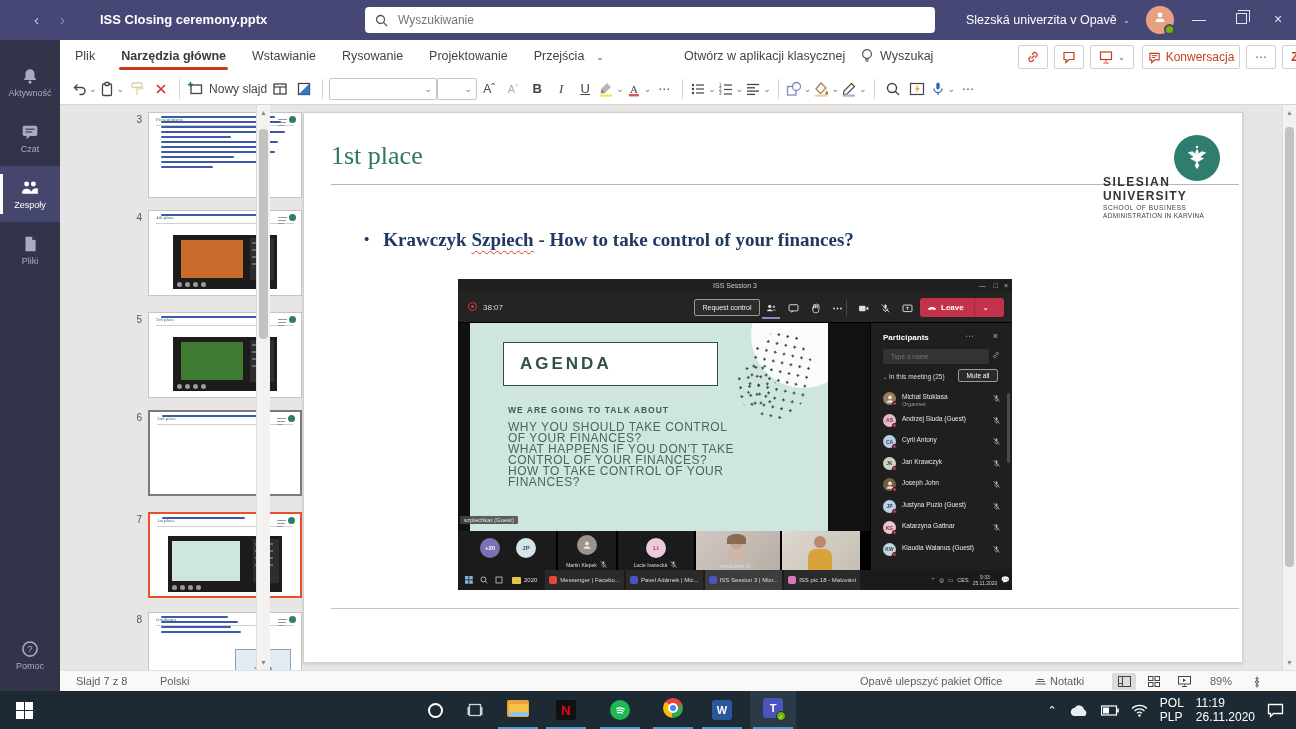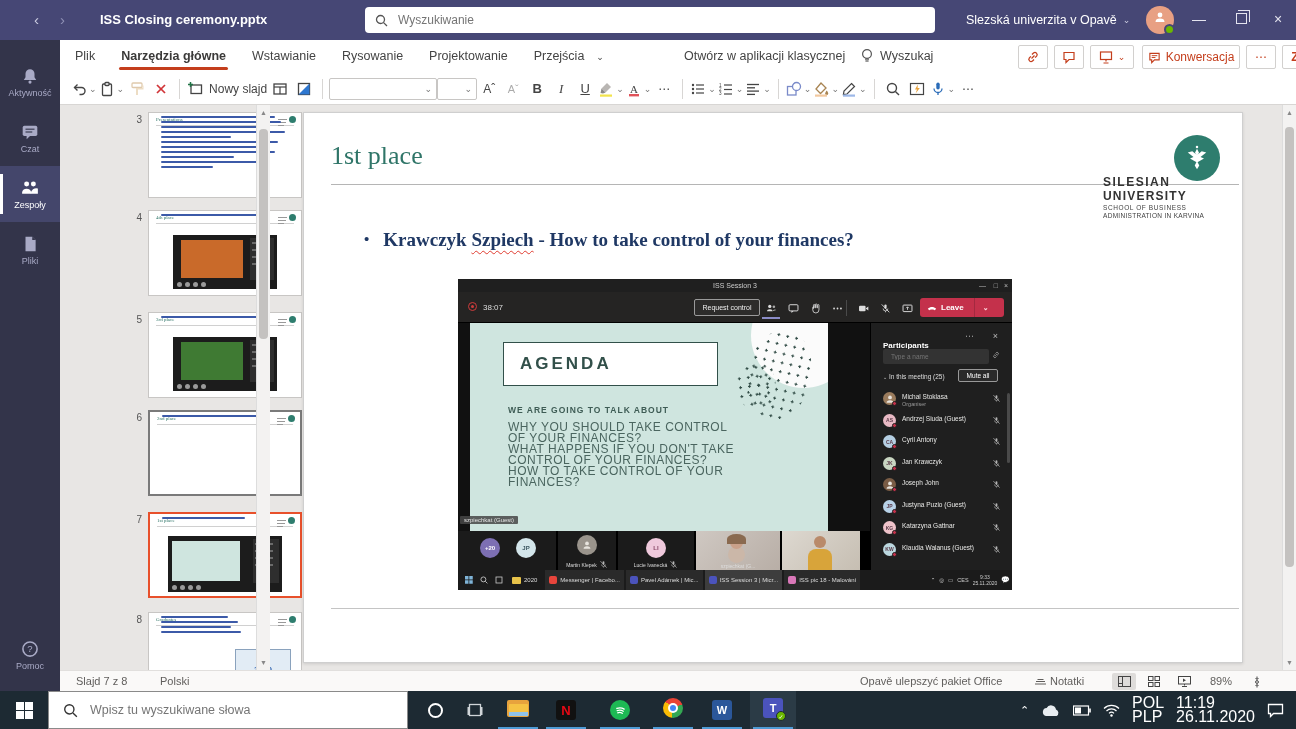--- a/index.html
+++ b/index.html
@@ -108,21 +108,21 @@
   #agenda-box{position:absolute;left:33px;top:19px;width:215px;height:44px;background:#fff;border:1.5px solid var(--agenda-ink)}
   #agenda-box span{font-size:17px;font-weight:bold;letter-spacing:3px;color:var(--agenda-ink);line-height:41px;padding-left:16px}
   #mint-sub{position:absolute;left:38px;top:82px;font-size:8.5px;font-weight:bold;letter-spacing:1px;color:#3E5C55}
   #mint-lines{position:absolute;left:38px;top:99px;font-size:12px;letter-spacing:.5px;color:#4a655f;line-height:11px}
   #presenter-label{position:absolute;left:2px;top:193px;background:rgba(70,70,70,.85);color:#e2e2e2;font-size:6px;padding:1px 4px;border-radius:1px}
   #ms-strip{position:absolute;left:0;top:252px;width:412px;height:39px;background:#000;display:flex;gap:2px}
   .vtile{position:relative;height:39px;background:#1b1b1b;overflow:hidden}
   .vname{position:absolute;left:0;right:0;bottom:1px;text-align:center;font-size:5px;color:#ddd;display:flex;align-items:center;justify-content:center;gap:2px}
   .circ{position:absolute;border-radius:50%;display:flex;align-items:center;justify-content:center;font-weight:bold}
   #ms-panel{position:absolute;left:412px;top:44px;width:142px;height:247px;background:#1f1f1f;border-left:1px solid #000;color:#eee}
-  #mp-head{position:absolute;left:12px;top:18px;font-size:8px;font-weight:bold;color:#fff}
+  #mp-head{position:absolute;left:12px;top:10px;font-size:8px;font-weight:bold;color:#fff}
   #mp-more{position:absolute;right:38px;top:8px;font-size:9px;color:#bbb}
   #mp-close{position:absolute;right:14px;top:8px;font-size:9px;color:#bbb}
   #mp-search{position:absolute;left:12px;top:26px;width:106px;height:15px;background:#333;border-radius:2px;display:flex;align-items:center;padding-left:6px}
   #mp-search input{background:transparent;border:0;color:#aaa;font-size:6.5px;width:90px}
   #mp-link{position:absolute;right:12px;top:28px}
   #mp-sec{position:absolute;left:12px;top:50px;font-size:6.5px;color:#ddd}
   #mp-muteall{position:absolute;right:14px;top:46px;width:40px;height:13px;border:1px solid #999;border-radius:2px;font-size:6.5px;display:flex;align-items:center;justify-content:center;color:#fff;background:#2a2a2a}
   .prow{position:absolute;left:0;width:142px;height:21px}
   .prow .pav{position:absolute;left:12px;top:3px;width:13px;height:13px;border-radius:50%;display:flex;align-items:center;justify-content:center;font-size:5px;font-weight:bold}
   .prow .pdot{position:absolute;left:21px;top:12px;width:5px;height:5px;border-radius:50%;background:#C4314B;border:1px solid #1f1f1f}
@@ -145,21 +145,21 @@
 
   
   #taskbar{left:0;top:691px;width:1296px;height:38px;background:#1D2A33}
   #start{position:absolute;left:0;top:0;width:48px;height:38px;display:flex;align-items:center;justify-content:center}
   #win-search{position:absolute;left:48px;top:0;width:360px;height:38px;background:#fff;display:flex;align-items:center;padding-left:14px;gap:10px;border:1px solid #8a8a8a}
   #win-search input{border:0;font-size:12.5px;color:#444;width:280px}
   .tb-app{position:absolute;top:0;width:46px;height:38px;display:flex;align-items:center;justify-content:center}
   .tb-app .ul{position:absolute;left:3px;right:3px;bottom:0;height:2px;background:#4f9bd5}
   .tb-app.activeapp{background:#2B3B46}
   #tray{position:absolute;right:0;top:0;height:38px;display:flex;align-items:center;gap:12px;padding-right:12px;color:#fff}
-  .tray-col{font-size:16px;line-height:14px;color:#fff}
+  .tray-col{font-size:12px;line-height:14px;color:#fff}
 </style>
 </head>
 <body>
 
 <div id="titlebar" class="abs">
   <span class="abs tb-nav" style="left:34px">‹</span>
   <span class="abs tb-nav" style="left:60px;color:#8f90b5">›</span>
   <span class="abs" id="tb-title">ISS Closing ceremony.pptx</span>
   <div class="abs" id="tb-search">
     <span>
@@ -1038,27 +1038,20 @@
   <div id="start">
     <svg width="17" height="17" viewBox="0 0 17 17">
         <g fill="#fff">
           <rect x="0" y="0" width="8" height="8"></rect>
           <rect x="9" y="0" width="8" height="8"></rect>
           <rect x="0" y="9" width="8" height="8"></rect>
           <rect x="9" y="9" width="8" height="8"></rect>
         </g>
       </svg>
   </div>
-  <div id="win-search">
-    <svg width="15" height="15" viewBox="0 0 13 13">
-        <circle cx="5.5" cy="5.5" r="4" fill="none" stroke="#333" stroke-width="1.2"></circle>
-        <line x1="8.6" y1="8.6" x2="12" y2="12" stroke="#333" stroke-width="1.2"></line>
-      </svg>
-    <input placeholder="Wpisz tu wyszukiwane słowa" style="">
-  </div>
   <div class="tb-app" style="left:412px">
       <span style="width:15px;height:15px;border:2px solid #fff;border-radius:50%"></span>
     </div>
   <div class="tb-app" style="left:452px">
       <svg width="16" height="16" viewBox="0 0 16 16">
         <rect x="2.5" y="2.5" width="11" height="11" fill="none" stroke="#cfd4d8" stroke-width="1.3"></rect>
         <rect x="0.5" y="5" width="2" height="8" fill="#cfd4d8"></rect>
         <rect x="13.5" y="5" width="2" height="8" fill="#cfd4d8"></rect>
       </svg>
     </div>

